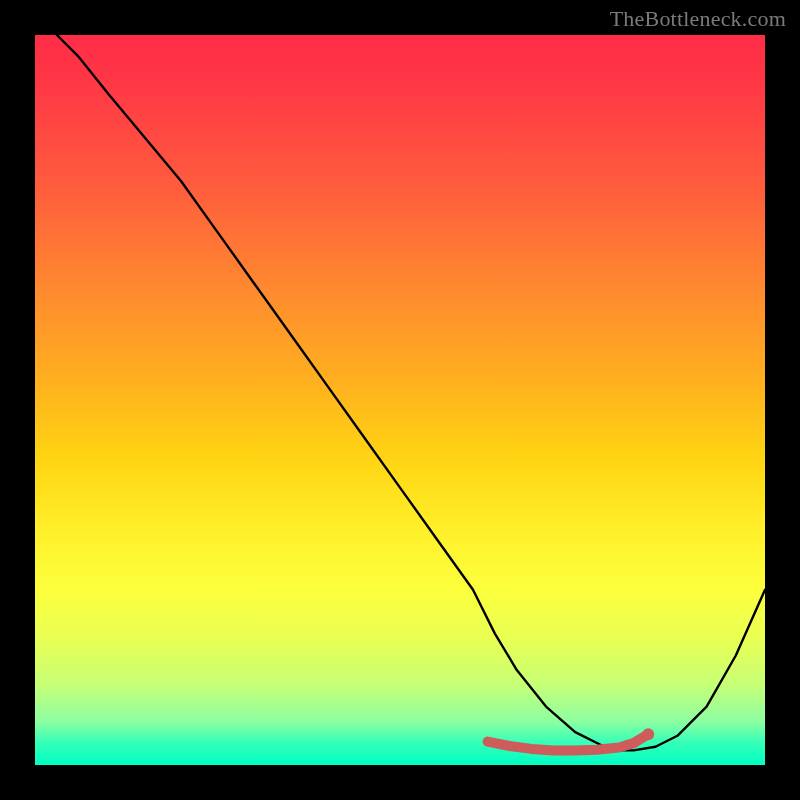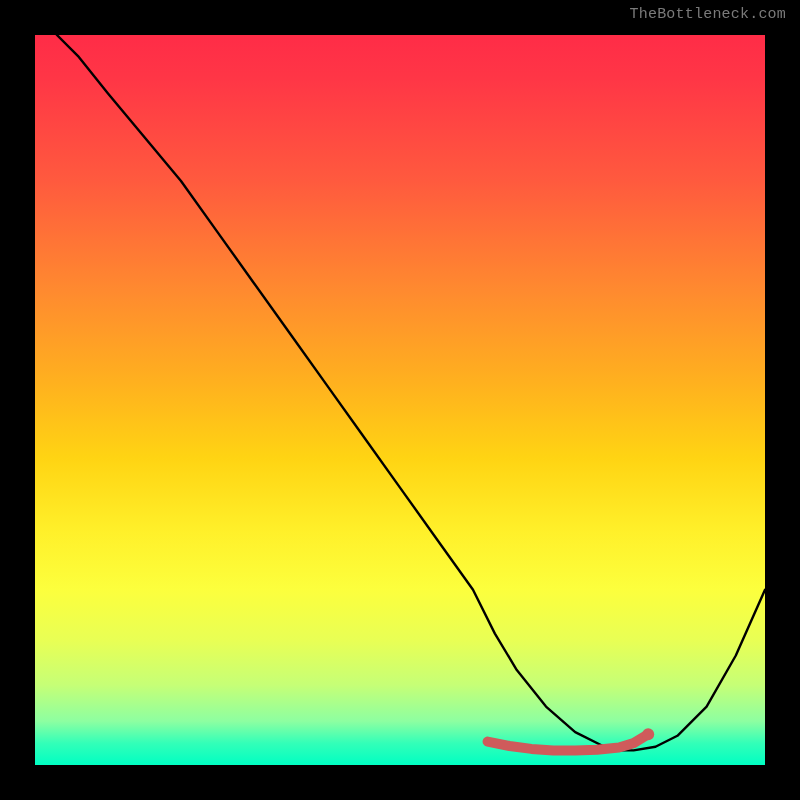--- a/index.html
+++ b/index.html
@@ -8,22 +8,22 @@
     position: relative;
     width: 800px;
     height: 800px;
     background: #000;
   }
   .watermark {
     position: absolute;
     top: 6px;
     right: 14px;
     color: #7a7a7a;
-    font-family: Liberation Mono, monospace;
-    font-size: 15px;
+    font-family: Liberation Serif, serif;
+    font-size: 22px;
     font-weight: 500;
     letter-spacing: 0.2px;
     user-select: none;
   }
   .plot {
     position: absolute;
     left: 35px;
     top: 35px;
     width: 730px;
     height: 730px;

